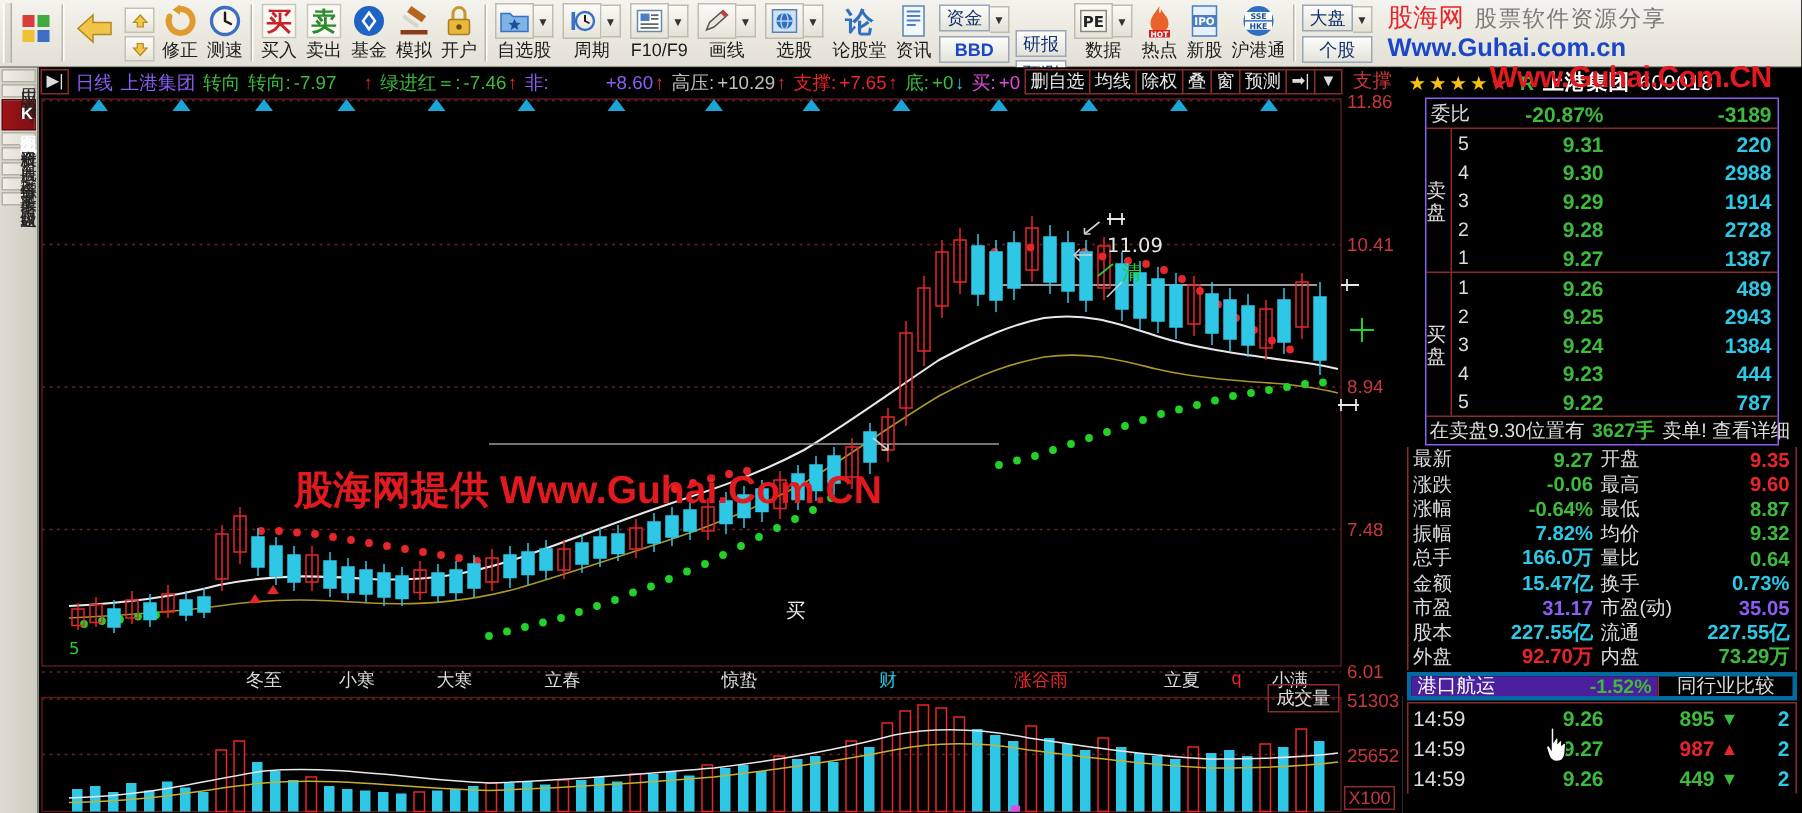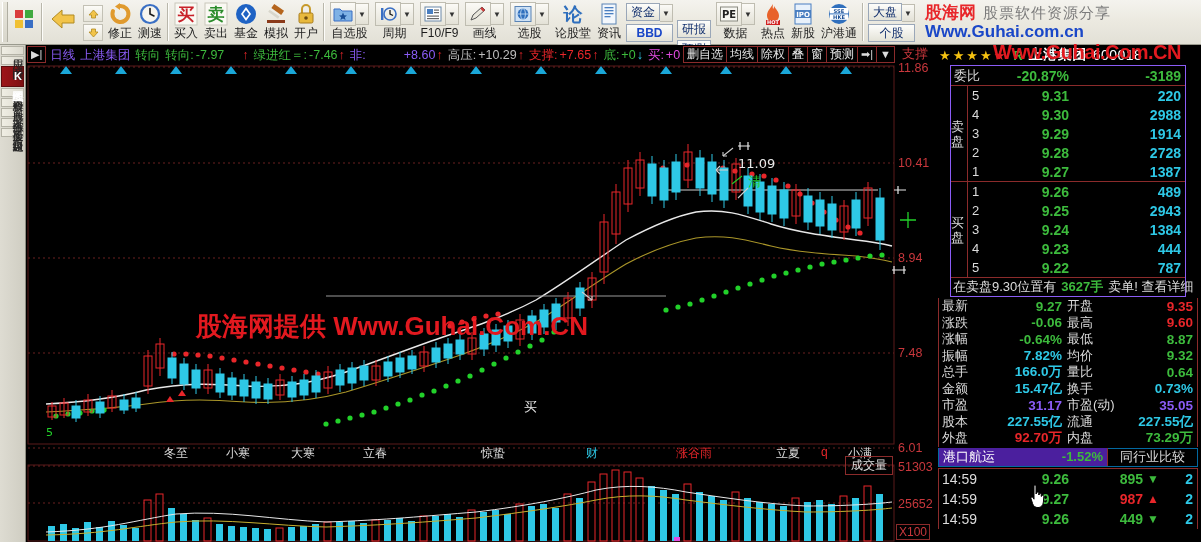--- a/index.html
+++ b/index.html
@@ -44,21 +44,21 @@
     font-size: 12px; color: #12306e; padding: 1px 4px; line-height: 14px; white-space: nowrap;
   }
   .stack2 { display:flex; flex-direction:column; gap:2px; justify-content:center; padding: 2px 2px 0 2px;}
   .arrowsq {
     width: 20px; height: 17px; border: 1px solid #c3c1b5;
     background: linear-gradient(to bottom,#fcfbf7,#e7e5da);
     display:flex; align-items:center; justify-content:center;
   }
   .brandwrap { margin-left: 8px; display: flex; flex-direction: column; justify-content: center; }
   .brand1 { display: flex; align-items: baseline; gap: 7px; }
-  .brand-red { color: #e8262a; font-weight: bold; font-size: 17px; letter-spacing: 0px; line-height: 18px;}
+  .brand-red { color: #e8262a; font-weight: normal; font-size: 17px; letter-spacing: 0px; line-height: 18px;}
   .brand-grey { color: #7b7b7b; font-size: 15px; line-height: 18px; letter-spacing:1px;}
   .brand2 { color: #1a47c8; font-weight: bold; font-size: 17px; line-height: 19px; }
 
   
   .sidebar {
     position: absolute; left: 0; top: 45px; width: 26px; height: 497px;
     background: linear-gradient(to right,#dedcd2,#cfcdc2);
     border-right: 1px solid #8d8b80;
   }
   .sb-item {
@@ -121,21 +121,21 @@
   .ob-div { height:1px; background:#8b2b2b; }
   .ob-note { border-top:1px solid #8b2b2b; height:19px; display:flex; align-items:center; font-size:13px; color:#dcdcdc; padding-left:2px; white-space:nowrap;}
 
   .stats { margin: 1px 3px 0 3px; border-left:1px solid #8b2b2b; border-right:1px solid #8b2b2b;}
   .st-row { display:flex; height:16.5px; align-items:center; }
   .st-k { width:46px; color:#dcdcdc; font-size:13px; padding-left:3px; white-space:nowrap;}
   .st-v { width:80px; text-align:right; font-size:13.5px; font-weight:bold; padding-right:3px;}
   .st-k2 { width:48px; color:#dcdcdc; font-size:13px; padding-left:2px; white-space:nowrap;}
   .st-v2 { flex:1; text-align:right; font-size:13.5px; font-weight:bold; padding-right:4px;}
 
-  .sector { margin: 1px 3px 0 3px; display:flex; height:19px; border:1px solid #0369a1;align-items:flex-end;}
+  .sector { margin: 1px 3px 0 3px; display:flex; height:19px; border:3px solid #0369a1;}
   .sector .nm { background:#4b1f9e; color:#ffffff; font-size:13px; padding:0 4px; display:flex; align-items:center; flex:1; justify-content:space-between;}
   .sector .nm .pct { color:#3dbb3d; font-weight:bold; }
   .sector .cmp { width:90px; border-left:1px solid #8b2b2b; color:#dcdcdc; font-size:13px; display:flex; align-items:center; justify-content:center;}
 
   .ticks { margin: 1px 3px 0 3px; border:1px solid #8b2b2b; border-bottom:none;}
   .tk-row { display:flex; height:20px; align-items:center; }
   .tk-t { width:58px; color:#dcdcdc; font-size:14px; padding-left:3px;}
   .tk-p { width:78px; text-align:right; font-size:14px; font-weight:bold; padding-right:6px;}
   .tk-v { width:70px; text-align:right; font-size:14px; font-weight:bold; padding-right:2px;}
   .tk-a { width:16px; font-size:12px; text-align:center;}

